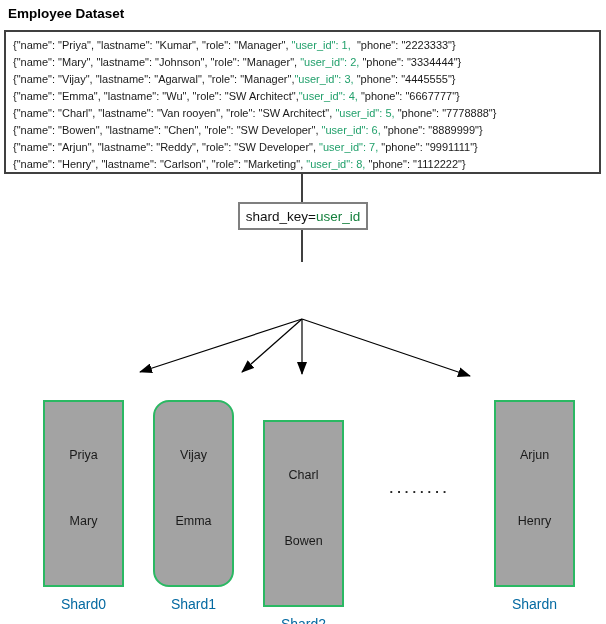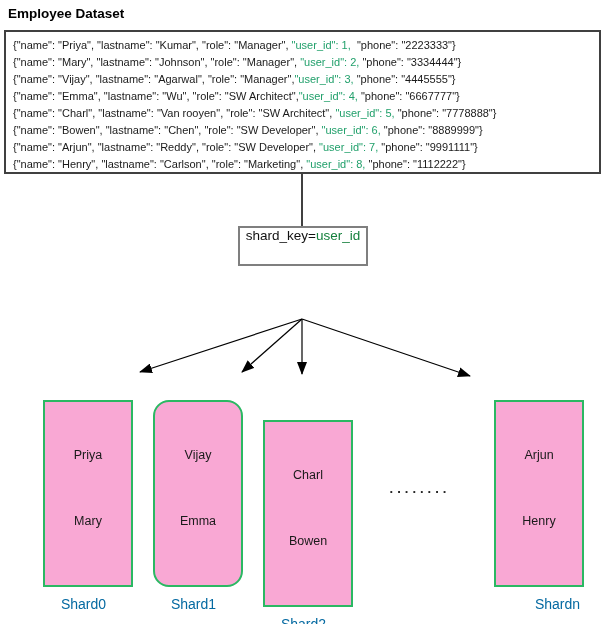--- a/index.html
+++ b/index.html
@@ -14,44 +14,44 @@
   .dataset-box{
     left:4px;top:30px;width:597px;height:144px;box-sizing:border-box;
     border:2px solid #404040;background:#fff;padding:5px 0 0 7px;overflow:hidden;
   }
   .rec-line{font-size:11px;line-height:17px;white-space:pre;color:#1a1a1a;}
   .rec-line .uid{color:#21a06b;}
   
   svg.overlay{left:0;top:0;width:606px;height:624px;pointer-events:none;z-index:1;}
   
   .shardkey-box{
-    left:238px;top:202px;width:130px;height:40px;box-sizing:border-box;
+    left:238px;top:202px;width:130px;height:28px;box-sizing:border-box;
     border:2px solid #7f7f7f;background:#fff;z-index:2;
-    display:flex;justify-content:center;
-    font-size:13.5px;white-space:pre;margin-top:24px;
+    display:flex;align-items:center;justify-content:center;
+    font-size:13.5px;white-space:pre;
   }
   .shardkey-box .uid{color:#15803d;}
   
   .app-box{
     left:182px;top:260px;width:241px;height:59px;box-sizing:border-box;
     border:1px solid #404040;border-top:3px solid #7f7f7f;background:#fff;z-index:2;
     display:flex;align-items:center;
   }
   .app-icon{margin-left:11px;flex:0 0 auto;}
   .app-label{flex:1;text-align:center;font-weight:bold;font-size:15px;color:#000;}
   
   .shard-box{
-    top:400px;width:90px;height:187px;box-sizing:border-box;
-    border:2px solid #2bb863;background:#f9a8d4;z-index:2;
+    top:400px;width:81px;height:187px;box-sizing:border-box;
+    border:2px solid #2bb863;background:#a3a3a3;z-index:2;
   }
   .shard-name{position:absolute;left:0;width:100%;text-align:center;font-size:12.5px;color:#1a1a1a;}
   .shard-name.n0{top:46px;}
   .shard-name.n1{top:112px;}
   .shard-label{top:596px;width:81px;text-align:center;font-size:14px;color:#0369a1;}
-  .s0{left:43px;} .s1{left:153px;border-radius:16px;} .s2{left:263px;margin-top:20px;} .sn{left:494px;padding-left:23px;}
+  .s0{left:43px;} .s1{left:153px;border-radius:16px;} .s2{left:263px;margin-top:20px;} .sn{left:494px;}
   .dots{left:378px;top:481px;width:84px;text-align:center;font-size:13px;font-weight:bold;
         letter-spacing:4px;color:#222;}
 </style>
 </head>
 <body>
 
 <div id="canvas">
 
   <svg class="abs overlay" viewBox="0 0 606 624" xmlns="http://www.w3.org/2000/svg">
     <defs>

